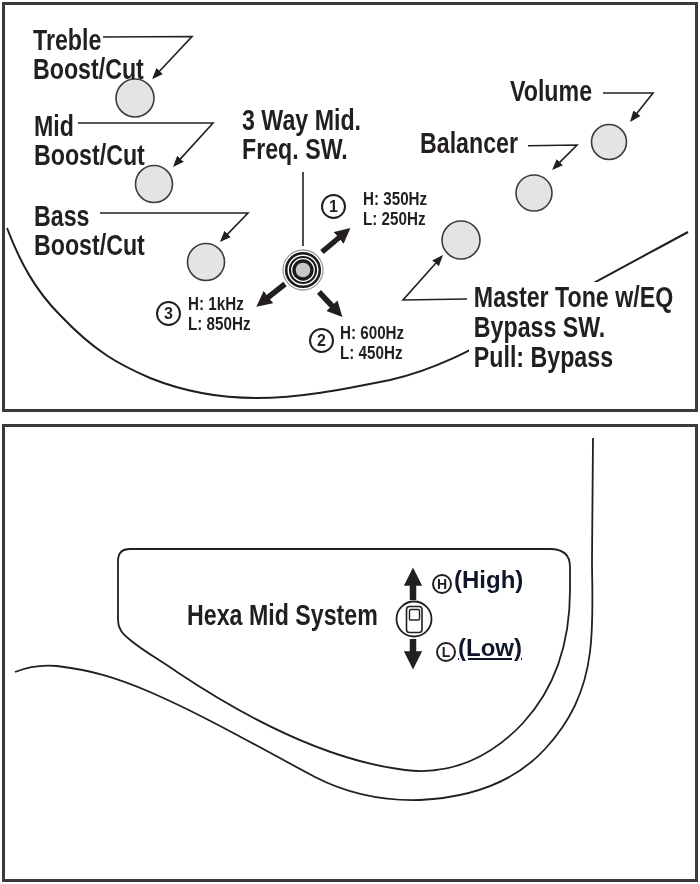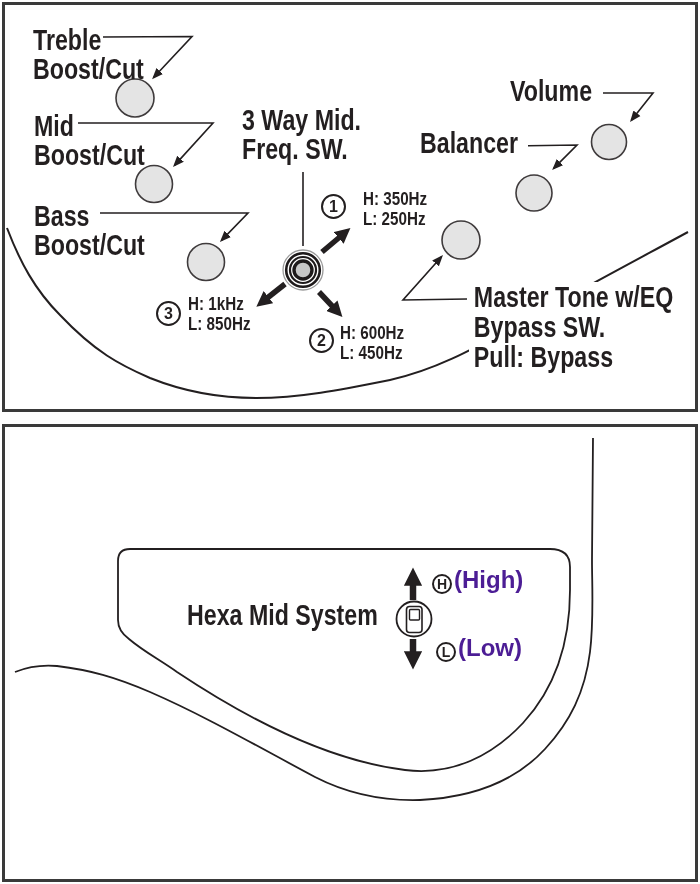--- a/index.html
+++ b/index.html
@@ -5,21 +5,21 @@
   html,body{margin:0;padding:0;background:#ffffff;}
   body{width:700px;height:884px;position:relative;font-family:"Liberation Sans",sans-serif;}
   .panel{position:absolute;background:#fff;border:3px solid #3a3a3a;}
   #panel-top{left:2px;top:2px;width:690px;height:404px;text-decoration:underline;}
   #panel-bottom{left:2px;top:424px;width:690px;height:452px;}
   svg.art{position:absolute;left:0;top:0;display:block;}
   .lbl{position:absolute;font-weight:bold;color:#231f20;white-space:nowrap;
        transform:scaleX(0.8);transform-origin:0 0;}
   .lbl-main{font-size:29px;line-height:29px;}
   .lbl-sub{font-size:19px;line-height:19.5px;}
-  .lbl-paren{position:absolute;font-weight:bold;color:#4c1d95;white-space:nowrap;
+  .lbl-paren{position:absolute;font-weight:bold;color:#0f172a;white-space:nowrap;
        font-size:24px;line-height:24px;}
   .mask{background:#ffffff;padding:0 14px 10px 6px;}
   .circled{position:absolute;border:2.5px solid #231f20;border-radius:50%;
        display:flex;align-items:center;justify-content:center;
        font-weight:bold;color:#231f20;background:#fff;box-sizing:content-box;}
   .circled-num{width:21px;height:21px;font-size:16px;}
   .circled-letter{width:16px;height:16px;font-size:14px;}
 </style>
 </head>
 <body>
@@ -133,14 +133,14 @@
       <rect x="404.5" y="182.5" width="10" height="10.5" rx="1" fill="#ffffff" stroke="#231f20" stroke-width="1.4"></rect>
     </g>
   </svg>
 
   <div class="lbl lbl-main" style="left:182px;top:174px;">Hexa Mid System</div>
 
   <div class="circled circled-letter" style="left:427px;top:147px;">H</div>
   <div class="lbl-paren" style="left:449px;top:141px;">(High)</div>
 
   <div class="circled circled-letter" style="left:431px;top:215px;">L</div>
-  <div class="lbl-paren" style="left:453px;top:209px;">(Low)</div>
+  <div class="lbl-paren" style="left:453px;top:209px;text-decoration:underline;">(Low)</div>
 </div>
 
 </body></html>

